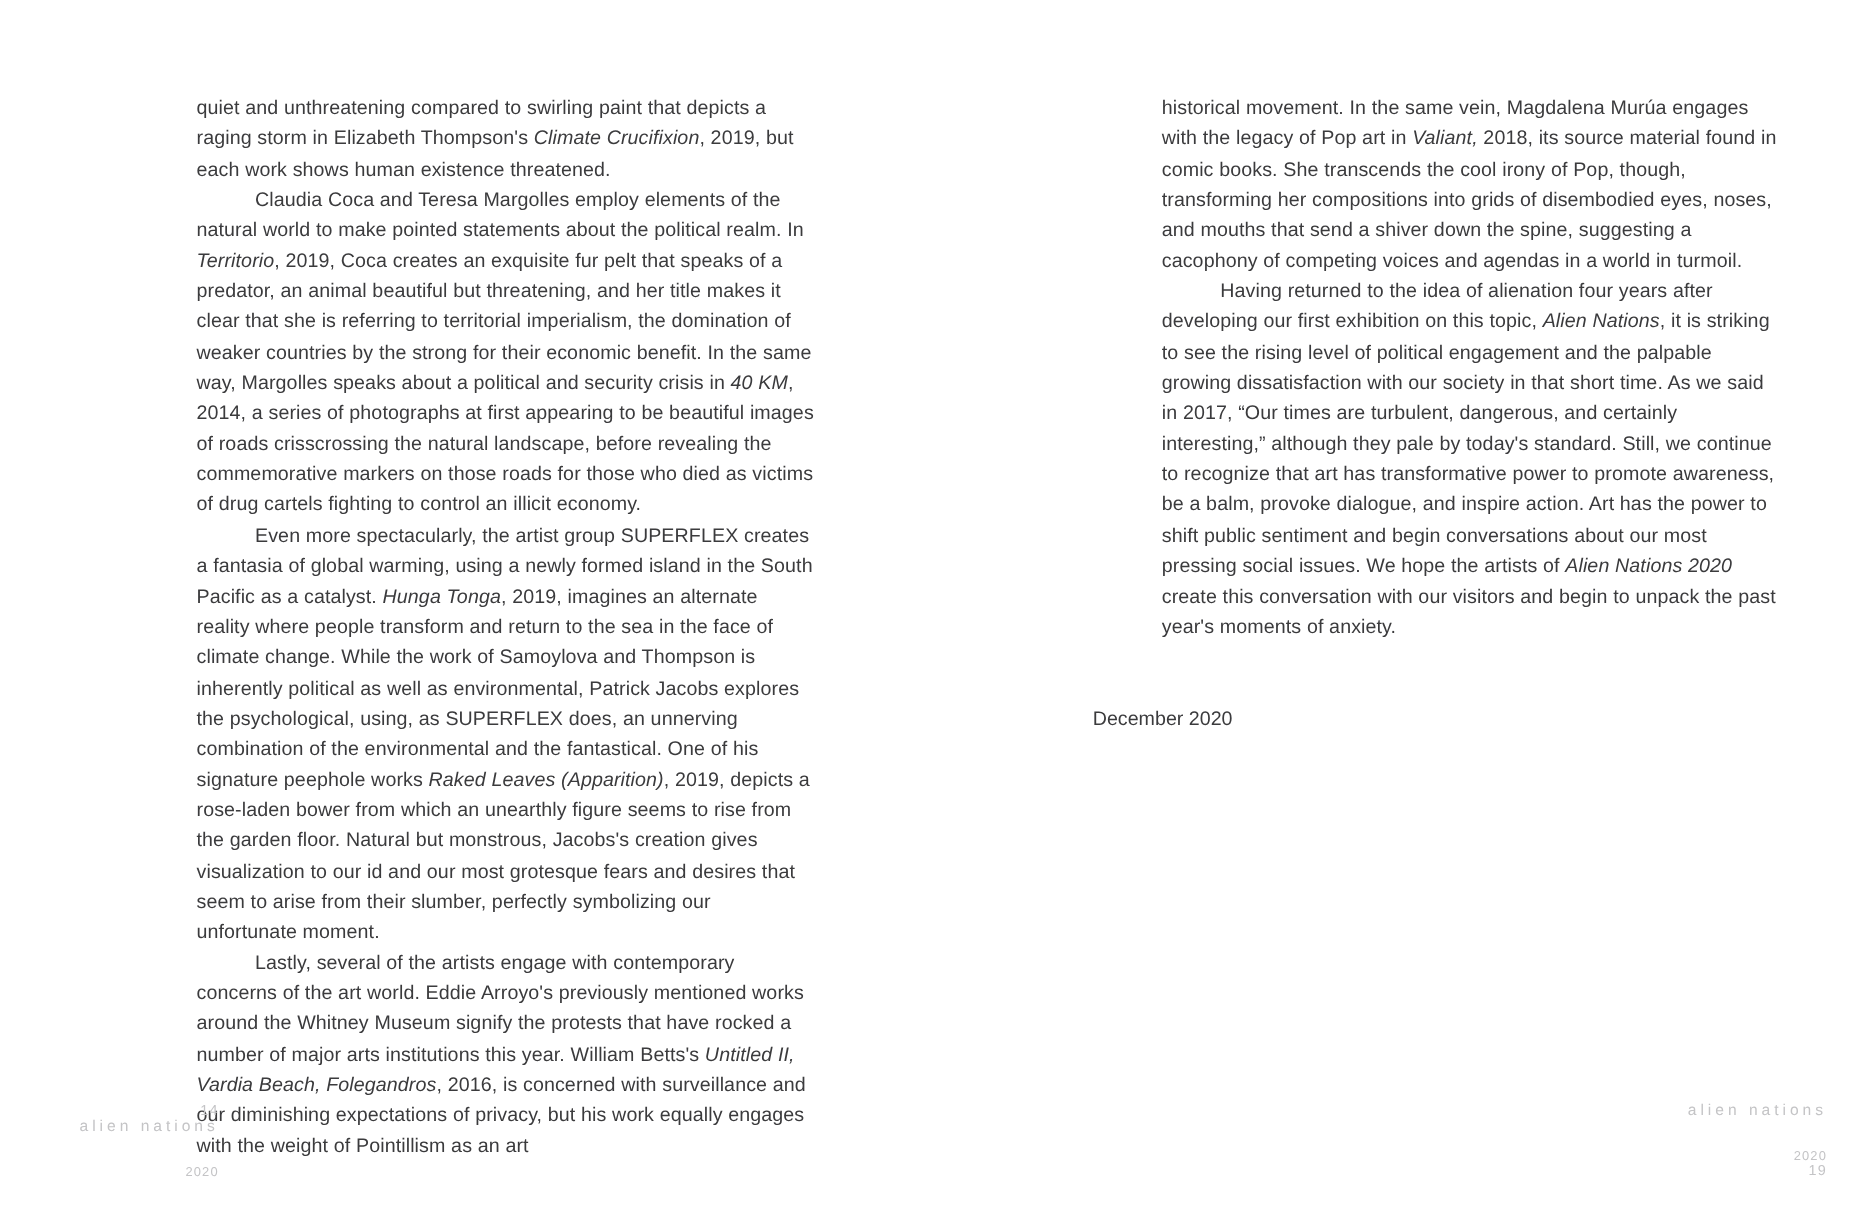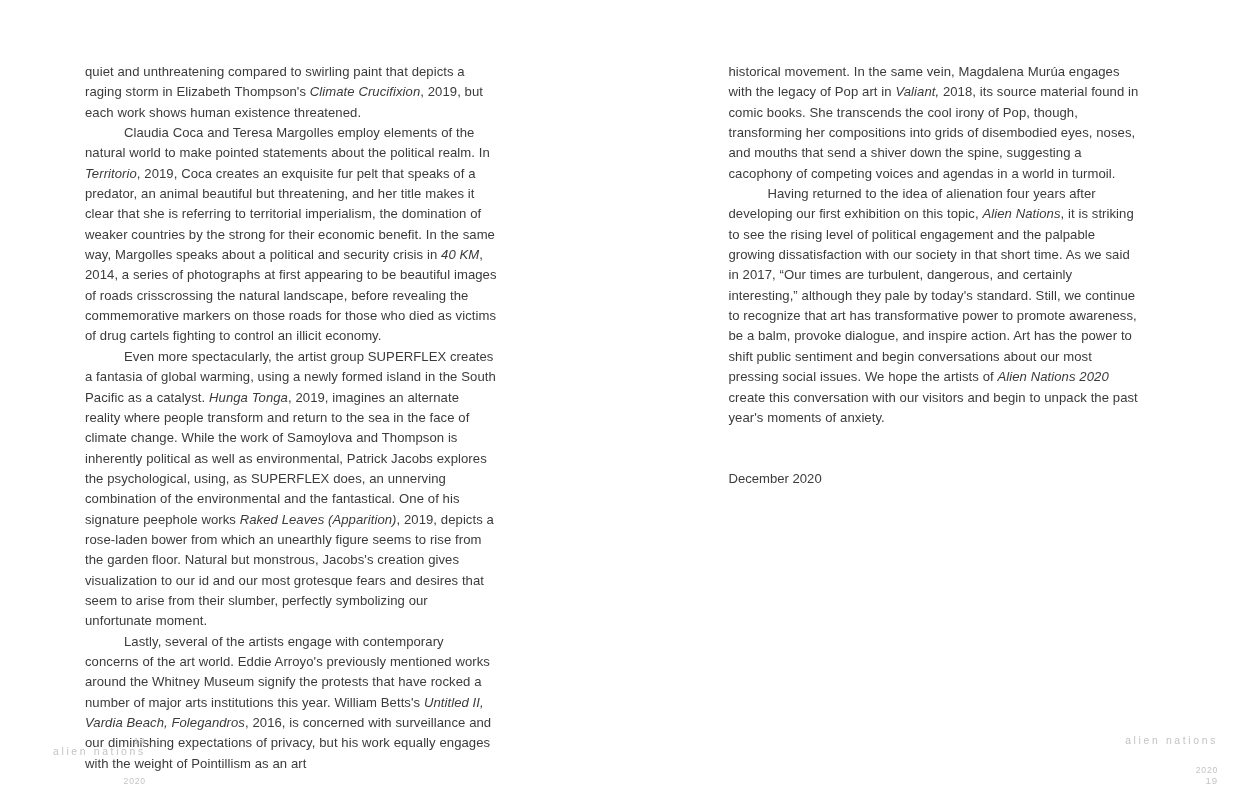--- a/index.html
+++ b/index.html
@@ -28,20 +28,21 @@
     position: relative;
     width: 621.5px;
     height: 804px;
     box-sizing: border-box;
   }
   .page-left  { padding: 62px 0 0 85px; }
   .page-right { padding: 62px 0 0 107px; }
 
   .textcolumn {
     width: 412px;
+    margin-left: 46px;
   }
 
   
   p.para {
     margin: 0;
     font-size: 13.1px;
     line-height: 20.35px;
     letter-spacing: 0.005em;
     color: #3b3b3d;
     text-align: left;

